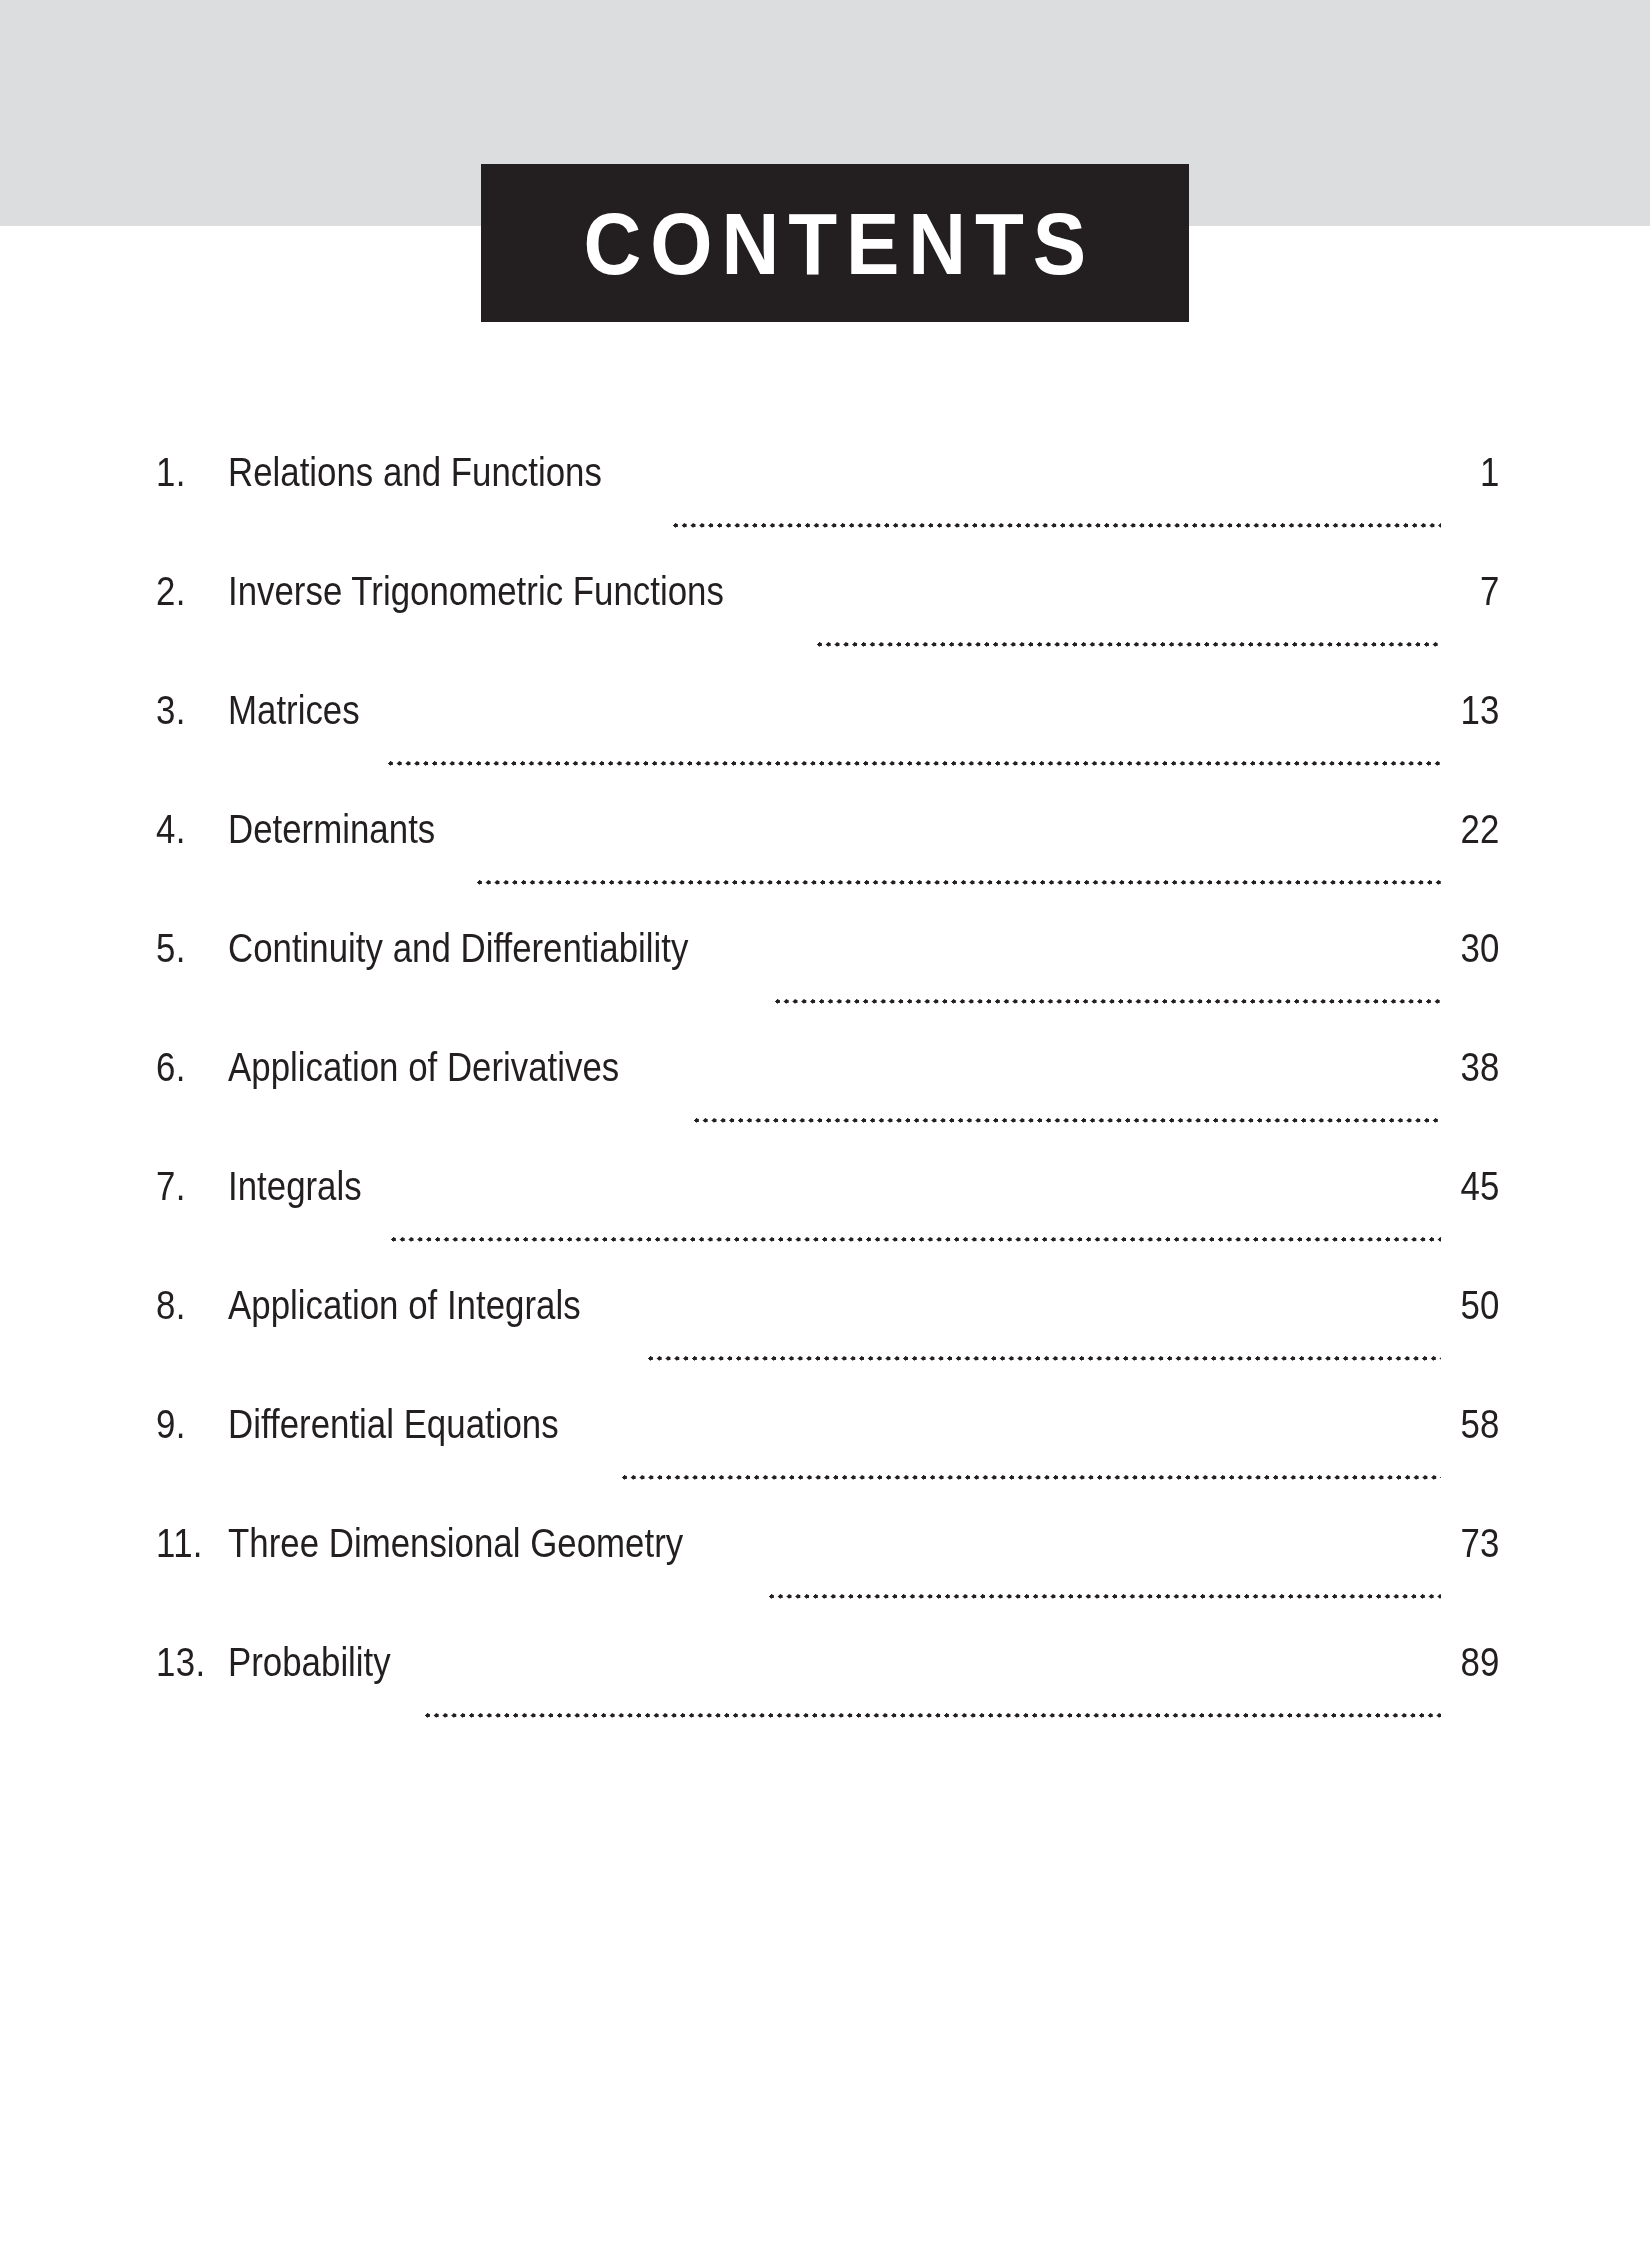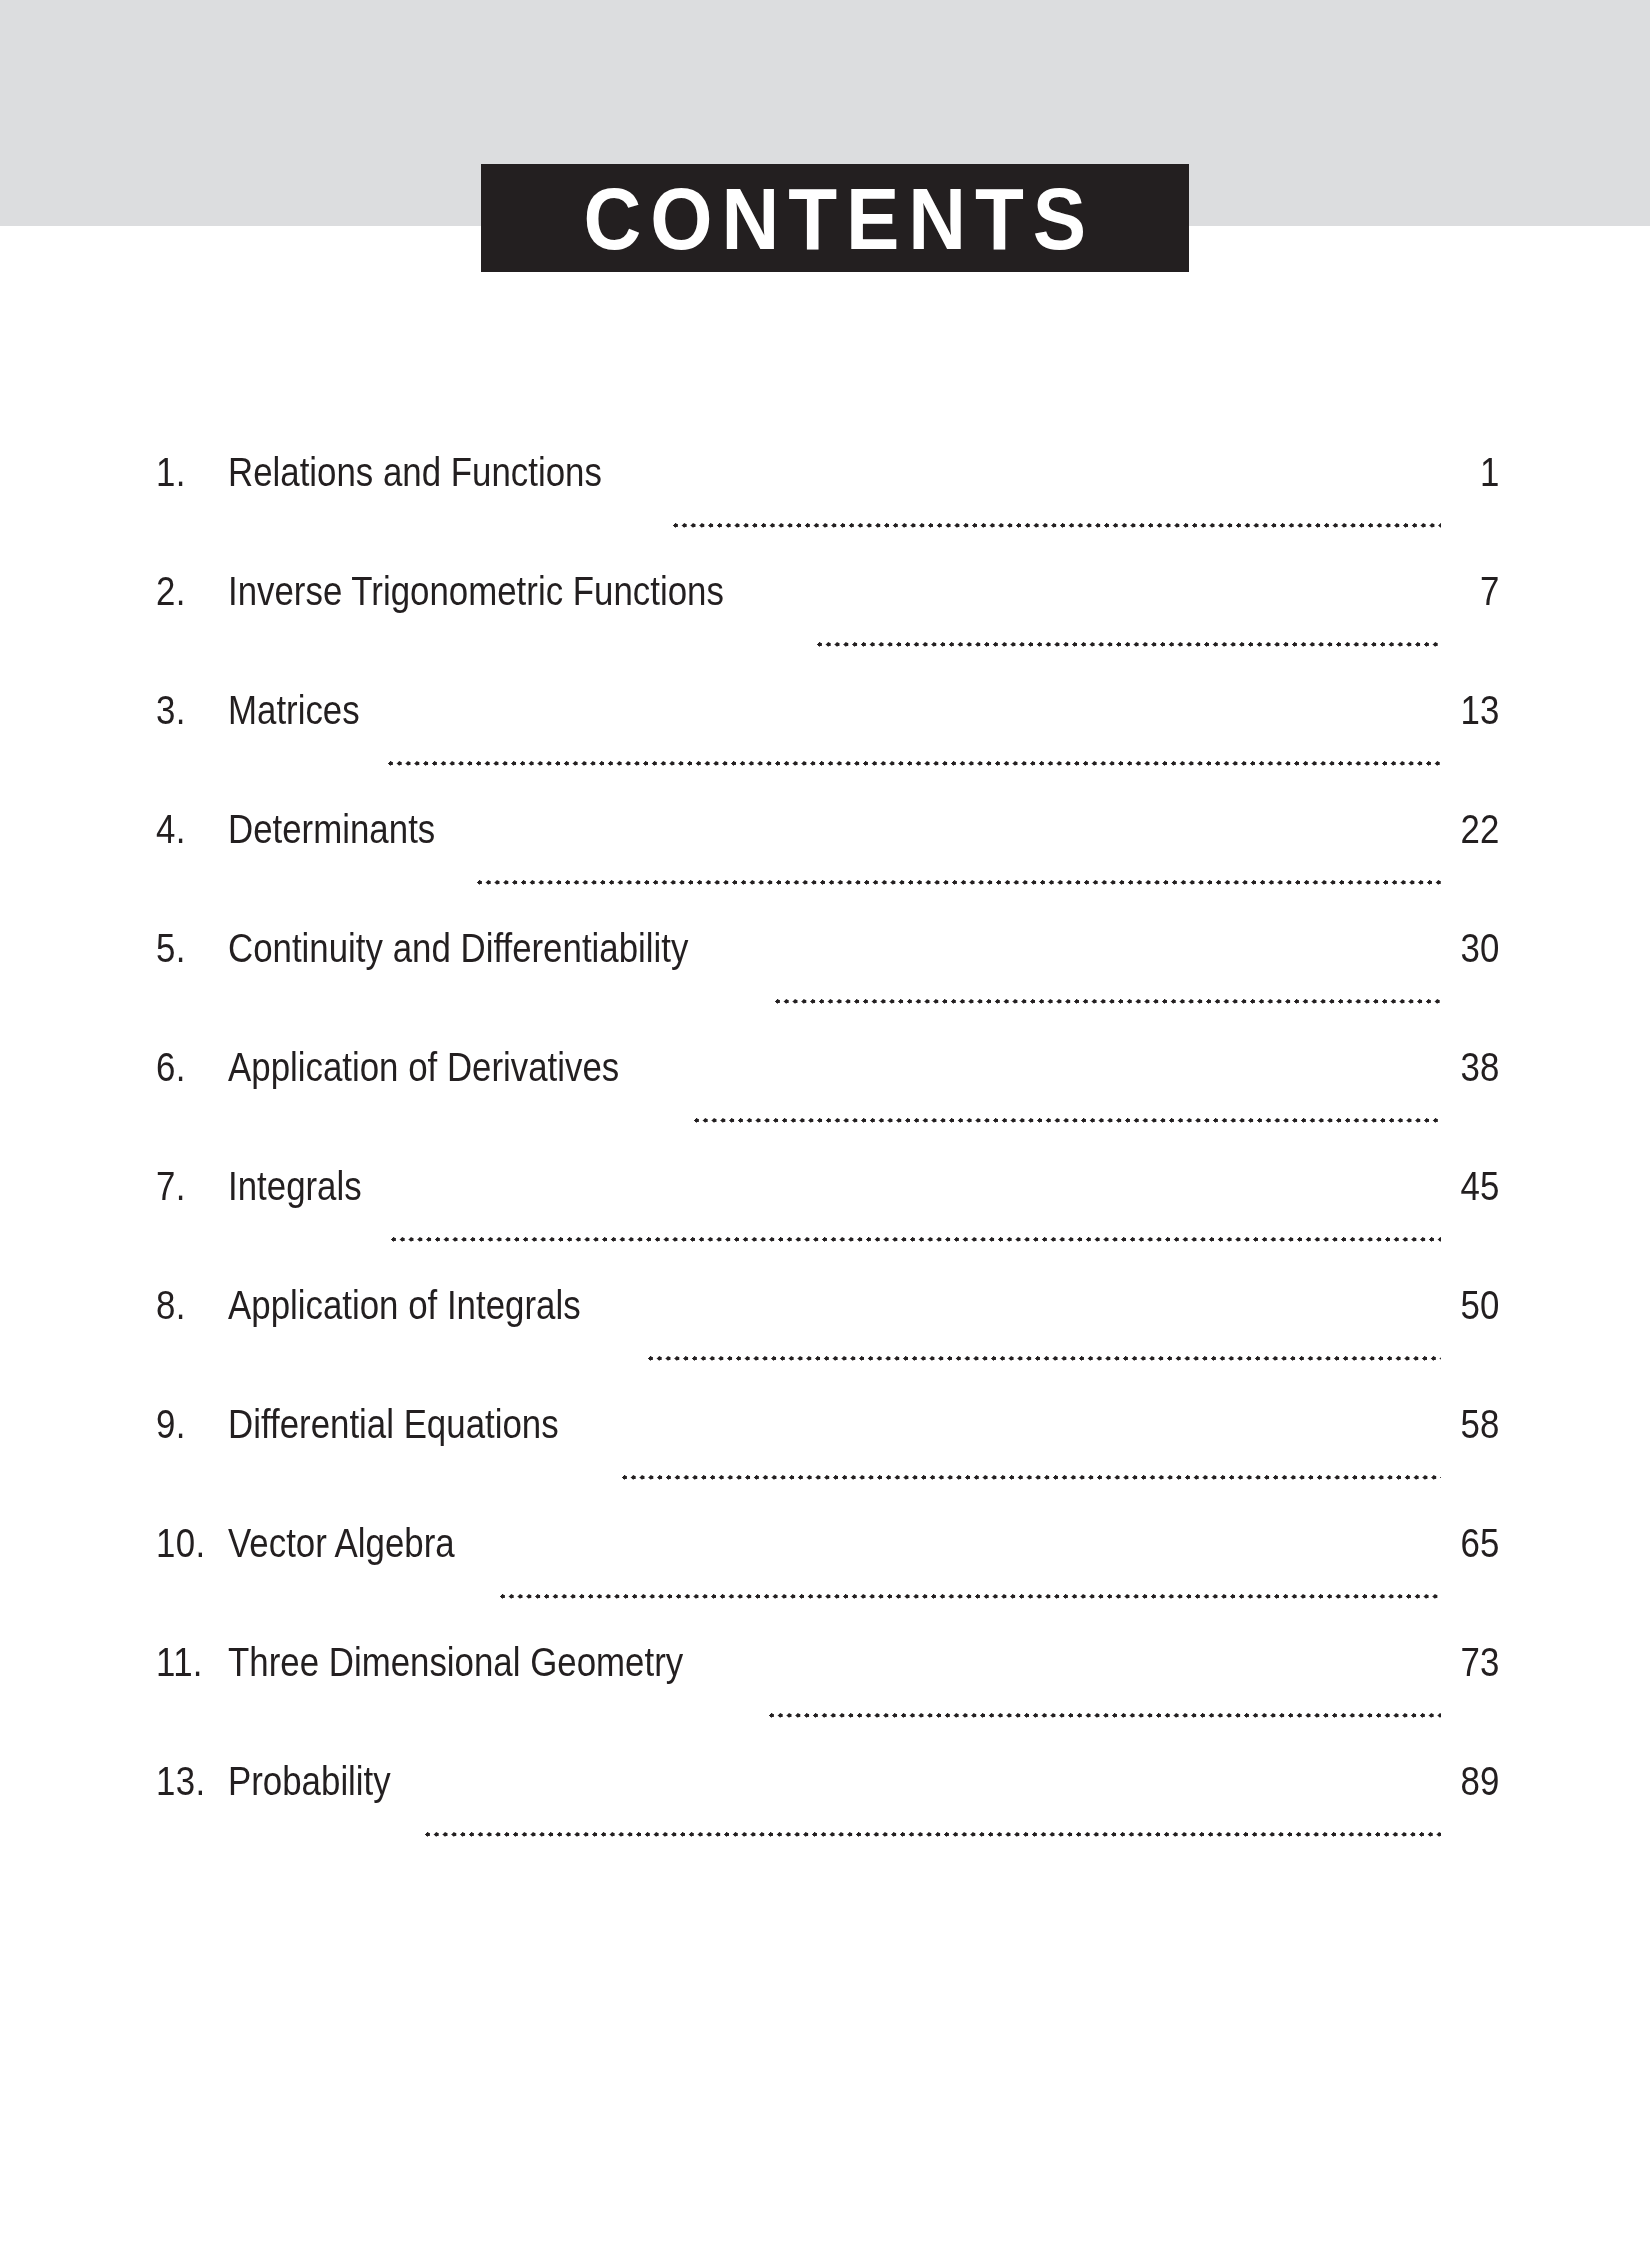--- a/index.html
+++ b/index.html
@@ -23,21 +23,21 @@
     width: 1650px;
     height: 226px;
     background: #dcdddf;
   }
 
   .title-plate {
     position: absolute;
     left: 481px;
     top: 164px;
     width: 708px;
-    height: 108px;
+    height: 158px;
     background: #231f20;
     z-index: 5;
     display: flex;
     align-items: center;
     justify-content: center;
   }
 
   .title-text {
     color: #ffffff;
     font-family: "Liberation Sans Narrow", "Liberation Sans", sans-serif;
@@ -173,26 +173,20 @@
       <span class="leader"></span>
       <span class="toc-page">50</span>
     </div>
     <div class="toc-entry">
       <span class="toc-num">9.</span>
       <span class="toc-title">Differential Equations</span>
       <span class="leader"></span>
       <span class="toc-page">58</span>
     </div>
     <div class="toc-entry">
-      <span class="toc-num">10.</span>
-      <span class="toc-title">Vector Algebra</span>
-      <span class="leader"></span>
-      <span class="toc-page">65</span>
-    </div>
-    <div class="toc-entry">
       <span class="toc-num">11.</span>
       <span class="toc-title">Three Dimensional Geometry</span>
       <span class="leader"></span>
       <span class="toc-page">73</span>
     </div>
     <div class="toc-entry">
       <span class="toc-num">13.</span>
       <span class="toc-title">Probability</span>
       <span class="leader"></span>
       <span class="toc-page">89</span>

